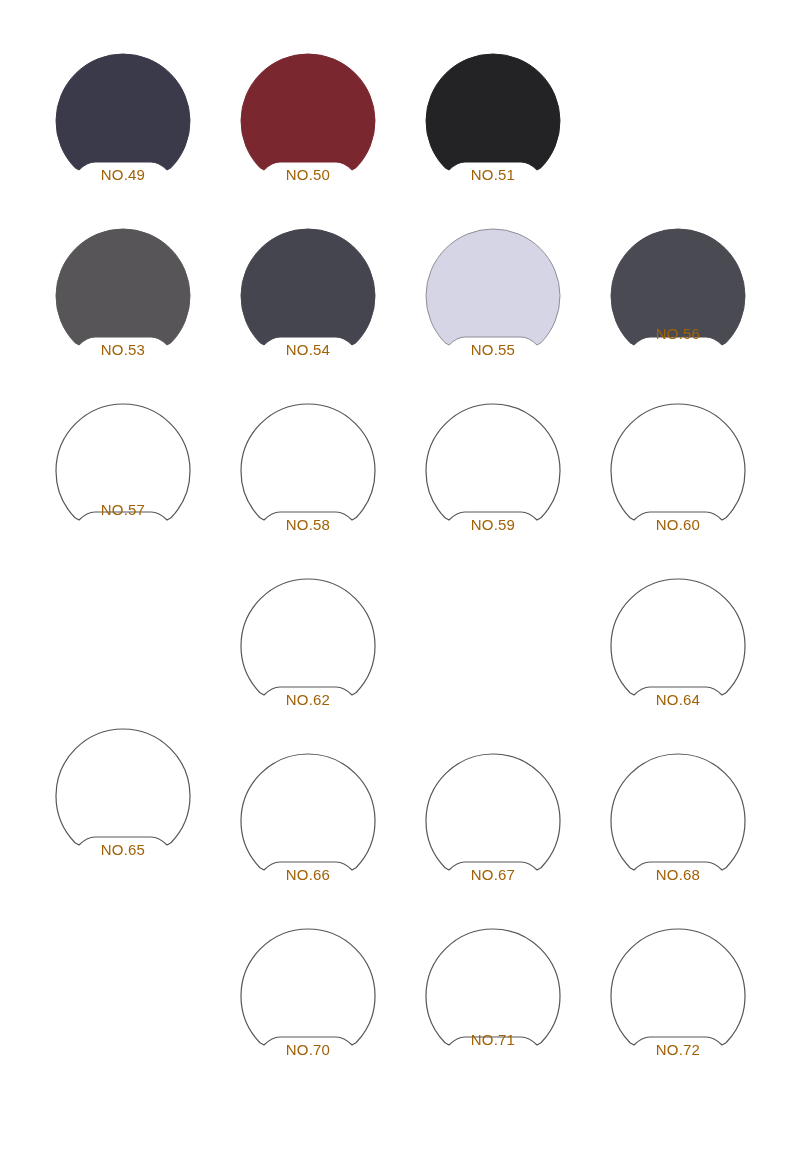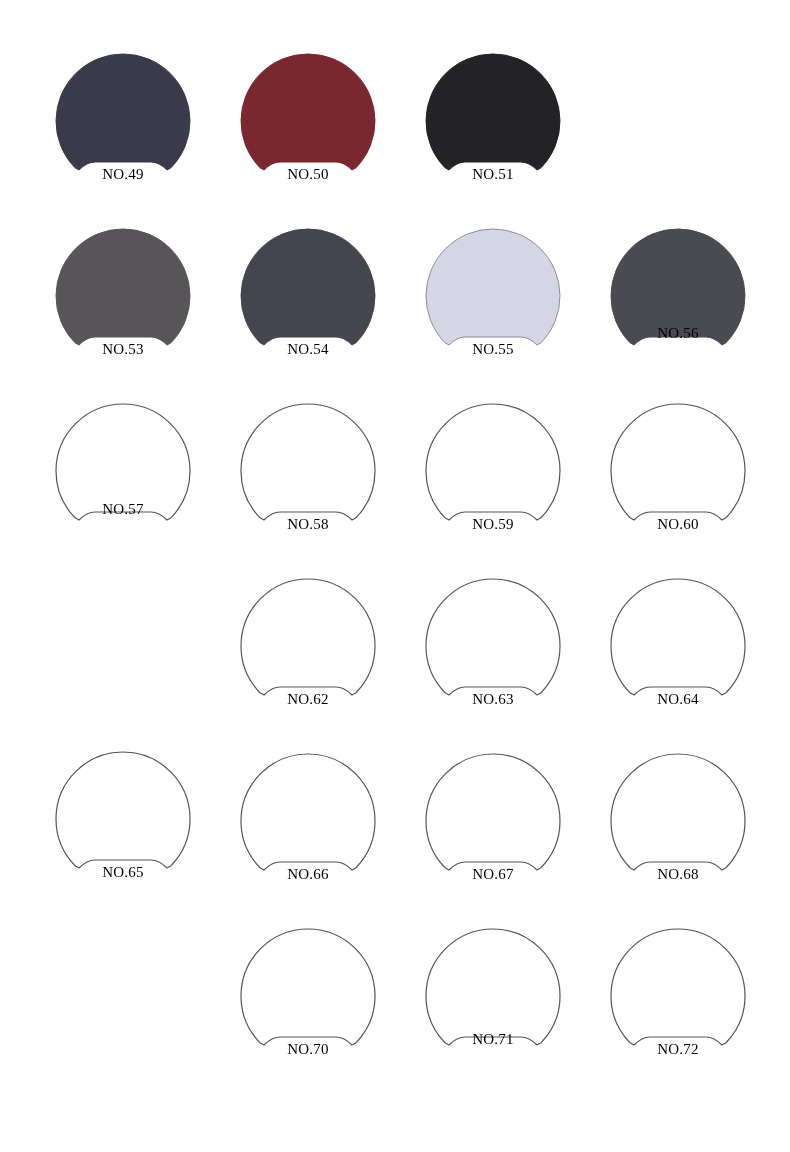--- a/index.html
+++ b/index.html
@@ -35,24 +35,24 @@
     height: 156px;
     overflow: visible;
   }
 
   .swatch-label {
     position: absolute;
     left: 0;
     width: 140px;
     top: 130px;
     text-align: center;
-    font-family: Liberation Serif, serif;
+    font-family: Liberation Sans, sans-serif;
     font-size: 15px;
     letter-spacing: 0.2px;
-    color: #000000;
+    color: #a16207;
     pointer-events: none;
     white-space: nowrap;
   }
 </style>
 </head>
 <body>
 
 <div id="swatch-grid">
     <div class="swatch" style="left: 53px; top: 51px;">
       <svg viewBox="0 0 140 156">
@@ -119,33 +119,27 @@
         <path d="M 22 116.74398357008097 A 67 67 0 1 1 118 116.74398357008097 L 114 119 Q 106 111 98 111 L 42 111 Q 34 111 26 119 Z" fill="#ffffff" stroke="#55565a" stroke-width="1.2" stroke-linejoin="round"></path>
       </svg>
       <div class="swatch-label" style="top: 115px;">NO.60</div>
     </div>
     <div class="swatch" style="left: 238px; top: 576px;">
       <svg viewBox="0 0 140 156">
         <path d="M 22 116.74398357008097 A 67 67 0 1 1 118 116.74398357008097 L 114 119 Q 106 111 98 111 L 42 111 Q 34 111 26 119 Z" fill="#ffffff" stroke="#55565a" stroke-width="1.2" stroke-linejoin="round"></path>
       </svg>
       <div class="swatch-label" style="top: 115px; text-align: center;">NO.62</div>
     </div>
-    <div class="swatch" style="left: 423px; top: 576px;">
-      <svg viewBox="0 0 140 156">
-        <path d="M 22 116.74398357008097 A 67 67 0 1 1 118 116.74398357008097 L 114 119 Q 106 111 98 111 L 42 111 Q 34 111 26 119 Z" fill="#ffffff" stroke="#55565a" stroke-width="1.2" stroke-linejoin="round"></path>
-      </svg>
-      <div class="swatch-label" style="top: 115px;">NO.63</div>
-    </div>
     <div class="swatch" style="left: 608px; top: 576px;">
       <svg viewBox="0 0 140 156">
         <path d="M 22 116.74398357008097 A 67 67 0 1 1 118 116.74398357008097 L 114 119 Q 106 111 98 111 L 42 111 Q 34 111 26 119 Z" fill="#ffffff" stroke="#55565a" stroke-width="1.2" stroke-linejoin="round"></path>
       </svg>
       <div class="swatch-label" style="top: 115px;">NO.64</div>
     </div>
-    <div class="swatch" style="left: 53px; top: 749px;">
+    <div class="swatch" style="left: 53px; top: 726px;">
       <svg viewBox="0 0 140 156">
         <path d="M 22 116.74398357008097 A 67 67 0 1 1 118 116.74398357008097 L 114 119 Q 106 111 98 111 L 42 111 Q 34 111 26 119 Z" fill="#ffffff" stroke="#55565a" stroke-width="1.2" stroke-linejoin="round"></path>
       </svg>
       <div class="swatch-label" style="top: 115px;">NO.65</div>
     </div>
     <div class="swatch" style="left: 238px; top: 751px;">
       <svg viewBox="0 0 140 156">
         <path d="M 22 116.74398357008097 A 67 67 0 1 1 118 116.74398357008097 L 114 119 Q 106 111 98 111 L 42 111 Q 34 111 26 119 Z" fill="#ffffff" stroke="#55565a" stroke-width="1.2" stroke-linejoin="round"></path>
       </svg>
       <div class="swatch-label" style="top: 115px;">NO.66</div>

